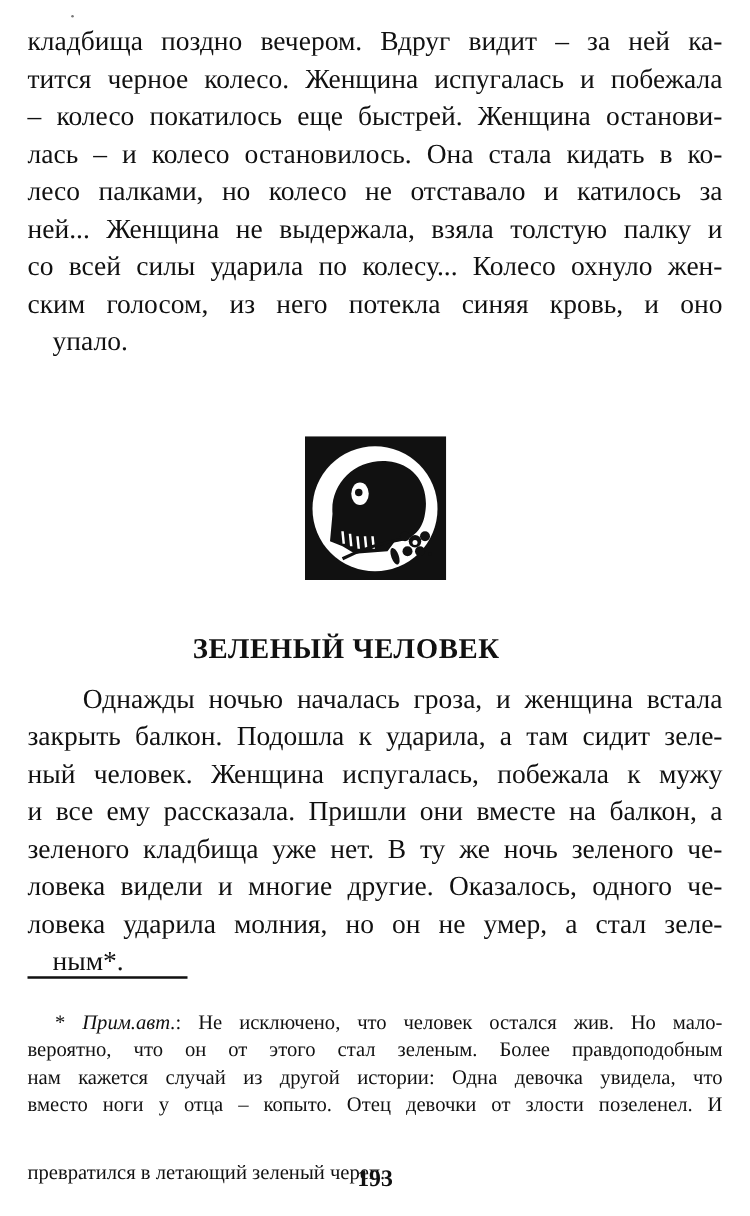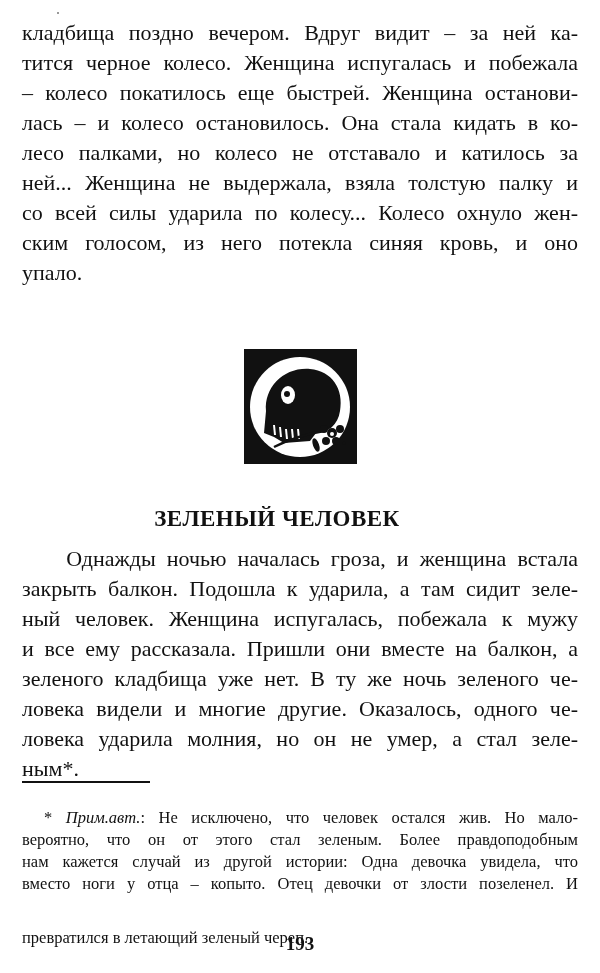--- a/index.html
+++ b/index.html
@@ -6,21 +6,21 @@
   body {
     width: 600px; height: 973px; position: relative; overflow: hidden;
     font-family: "Liberation Serif", "DejaVu Serif", serif;
     color: #111111;
   }
   .line {
     position: absolute; left: 22px; width: 556px;
     font-size: 22px; line-height: 30px; white-space: nowrap;
     text-align: justify; text-align-last: justify;
   }
-  .line.last { text-align-last: left; }
+  .line.last { text-align-last: left; margin-left: 20px; }
   .fn {
     position: absolute; left: 22px; width: 556px;
     font-size: 16.5px; line-height: 22px; white-space: nowrap;
     text-align: justify; text-align-last: justify;
   }
   .fn.last { text-align-last: left; margin-top: 32px; }
   .fn i { font-style: italic; }
   .title {
     position: absolute; left: 0; width: 554px; top: 506px;
     text-align: center; font-weight: bold; font-size: 23px; letter-spacing: 0.5px;

